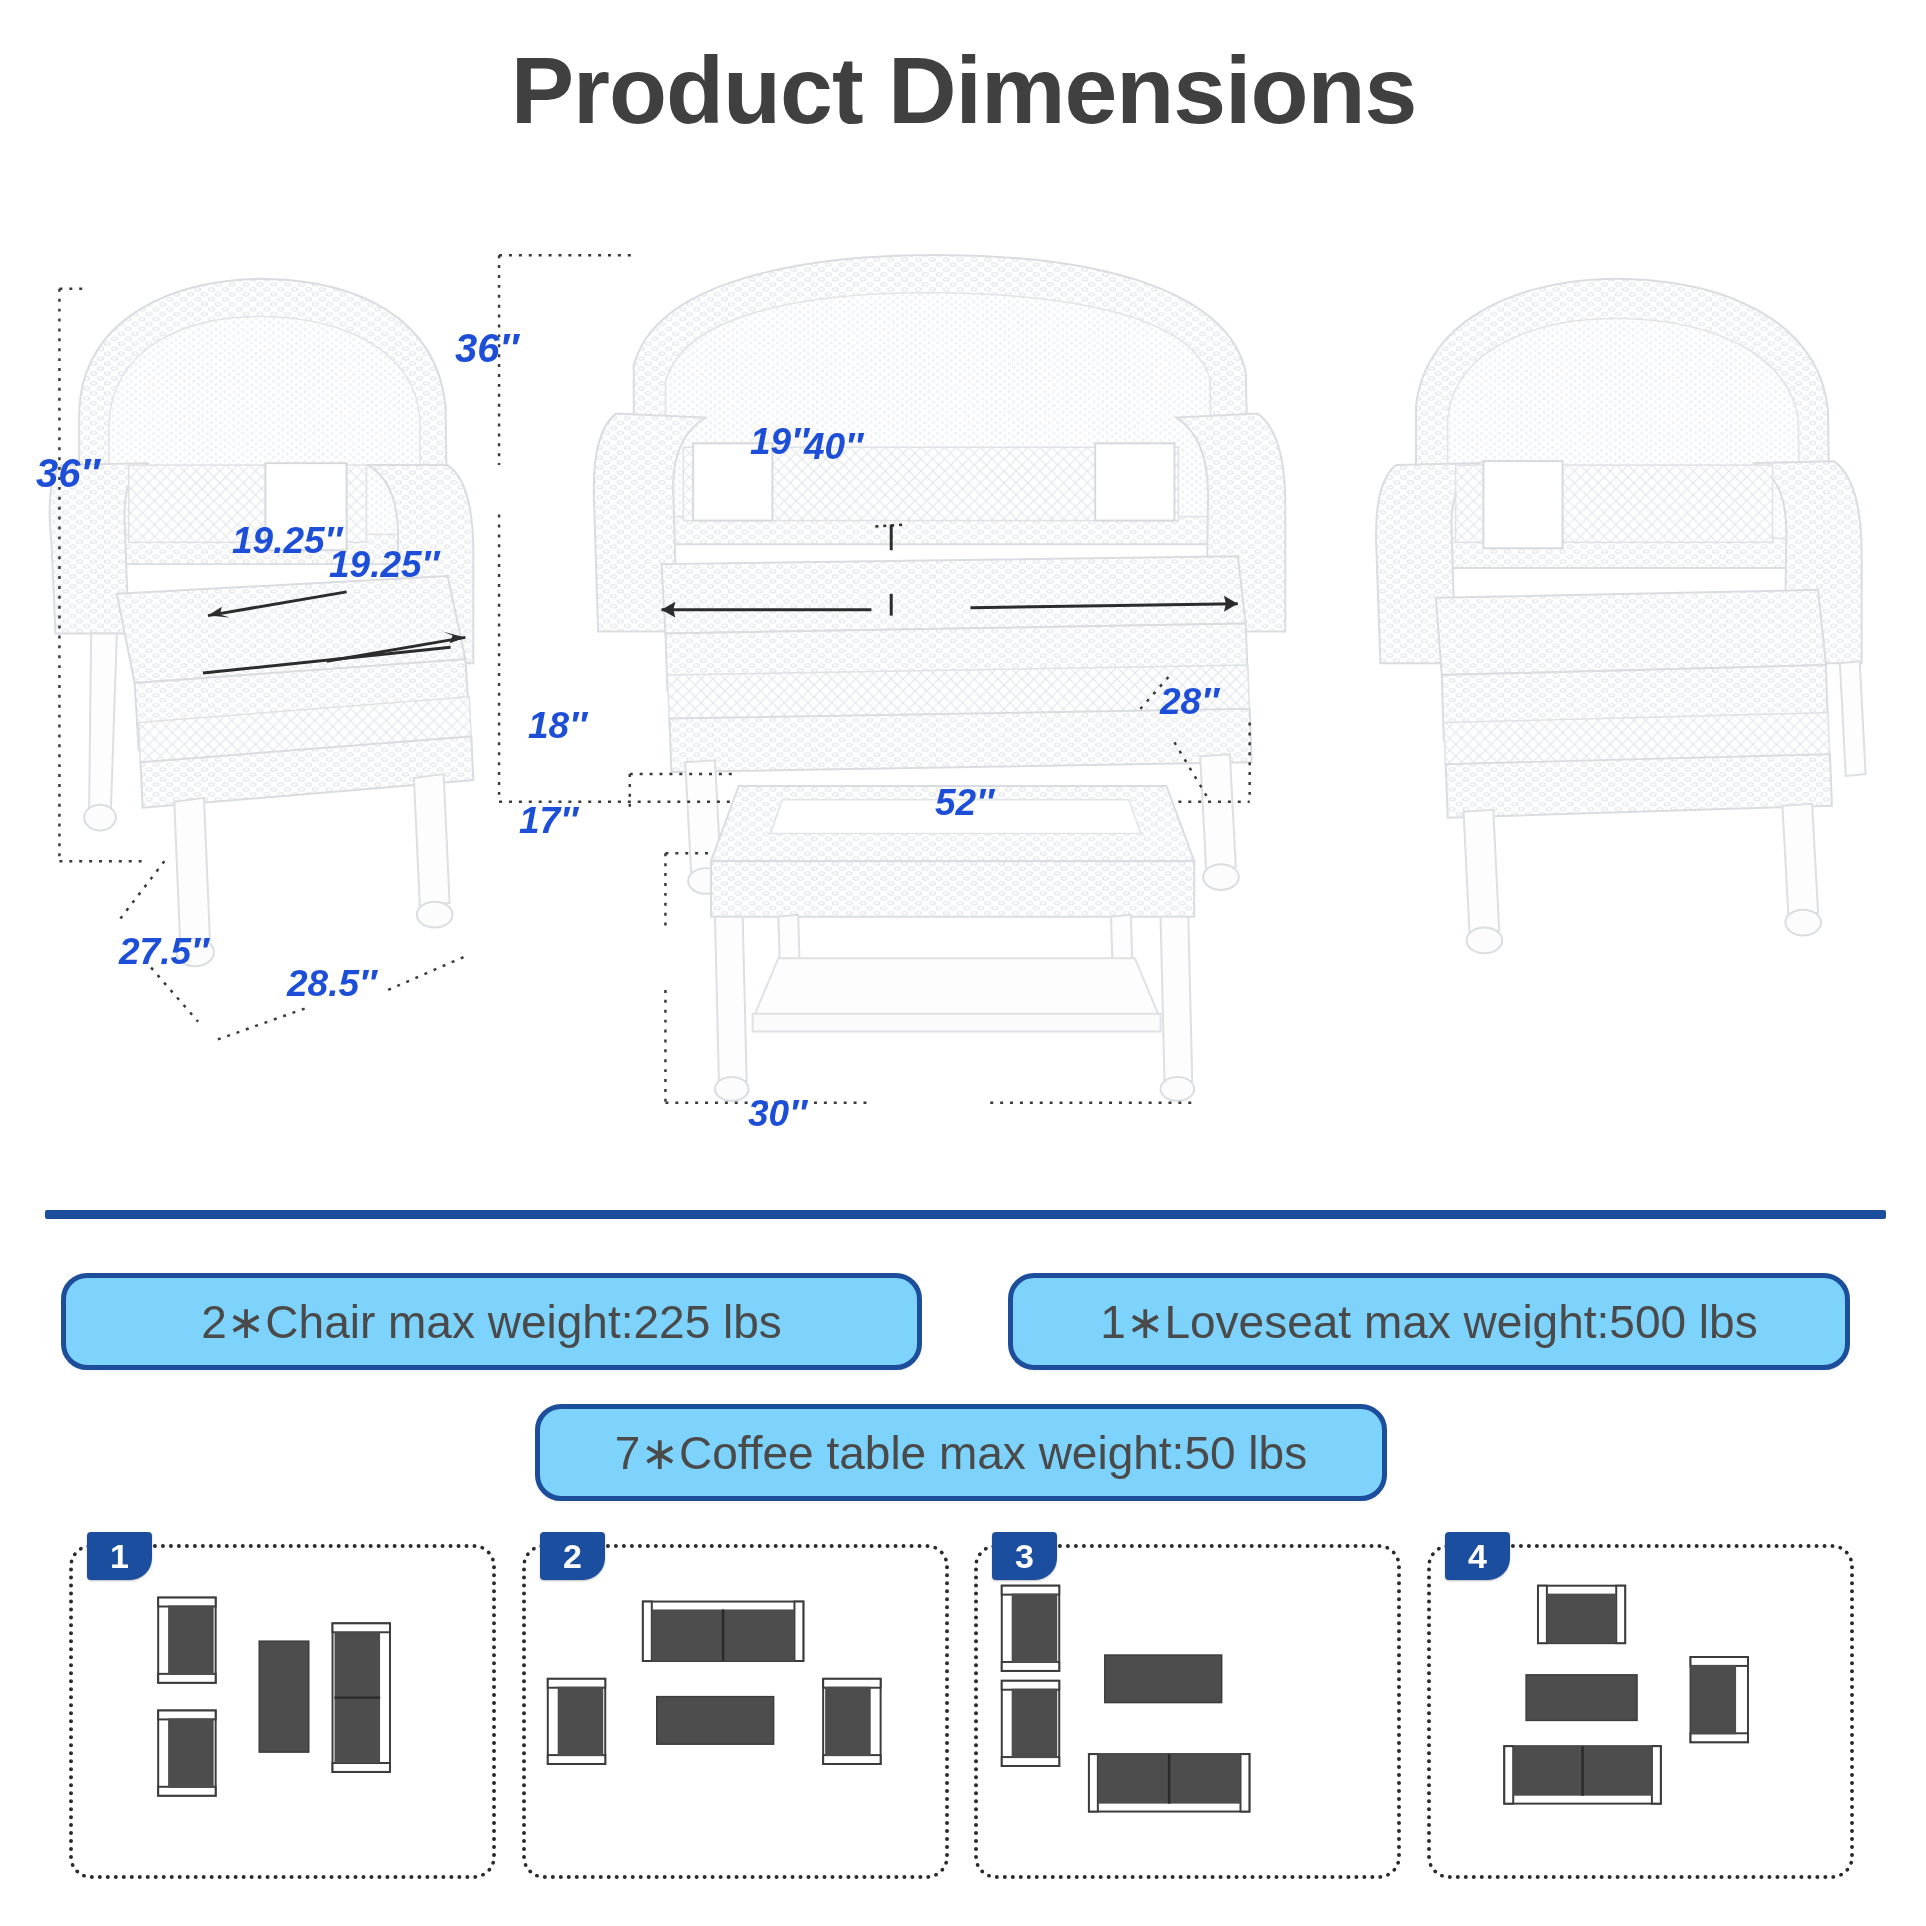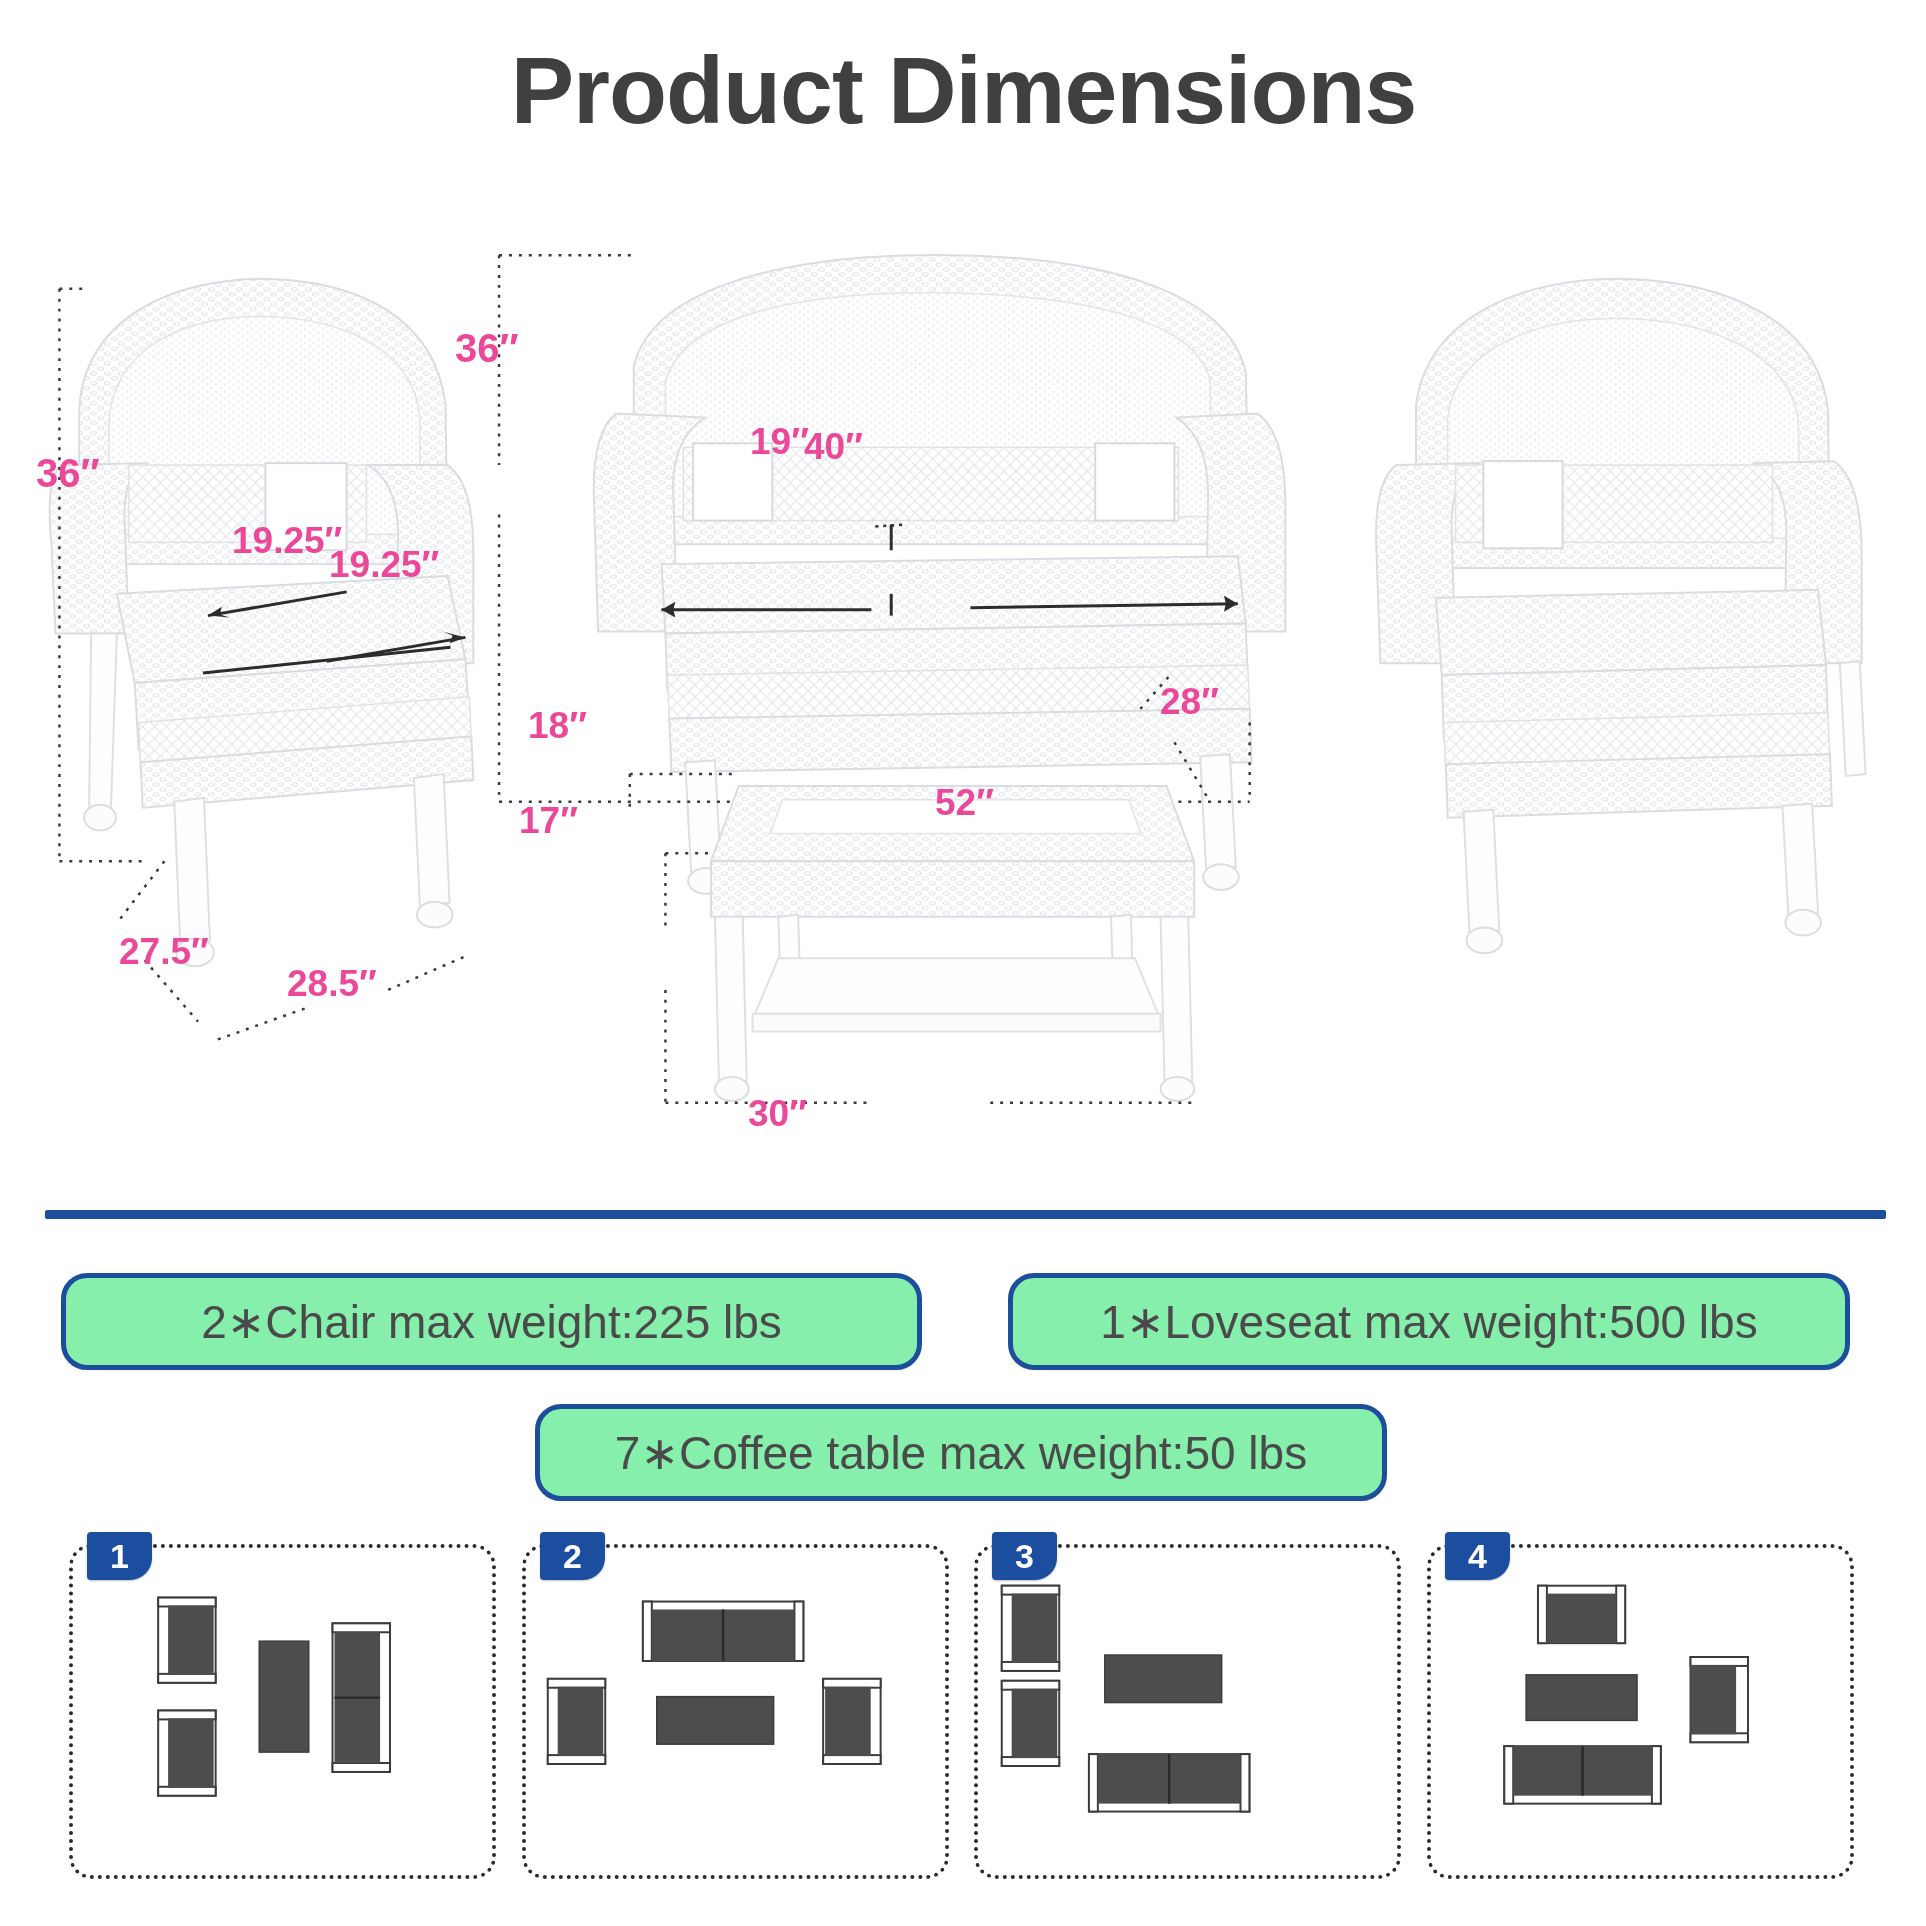--- a/index.html
+++ b/index.html
@@ -12,35 +12,35 @@
     position:absolute;top:38px;left:0;width:1927px;text-align:center;
     font-size:95px;font-weight:bold;color:#404040;letter-spacing:-1px;
     line-height:1.1;
   }
 
   
   .diagram{position:absolute;left:0;top:168px;width:1927px;height:1020px;}
   .diagram svg{position:absolute;left:0;top:0;}
 
   .dimlabel{
-    position:absolute;color:#ec4899;font-weight:bold;font-size:40px;
-    white-space:nowrap;line-height:1;
+    position:absolute;color:#1d4ed8;font-weight:bold;font-size:40px;
+    white-space:nowrap;line-height:1;font-style:italic;
   }
   .dimlabel.sm{font-size:37px;}
 
   
   .divider{
     position:absolute;left:45px;top:1210px;width:1841px;height:9px;
     background:#1d4e9c;border-radius:2px;
   }
 
   
   .wbox{
     position:absolute;border:5px solid #1d4e9c;border-radius:26px;
-    background:#86efac;display:flex;align-items:center;justify-content:center;
+    background:#7dd3fc;display:flex;align-items:center;justify-content:center;
     color:#4a4a4a;font-size:46px;white-space:nowrap;
     box-shadow:0 2px 0 rgba(0,0,0,.03);
   }
   #wbox-chair{left:61px;top:1273px;width:851px;height:87px;}
   #wbox-loveseat{left:1008px;top:1273px;width:832px;height:87px;}
   #wbox-table{left:535px;top:1404px;width:842px;height:87px;}
 
   
   .panels{position:absolute;left:0;top:1544px;width:1927px;height:337px;}
   .panel{

